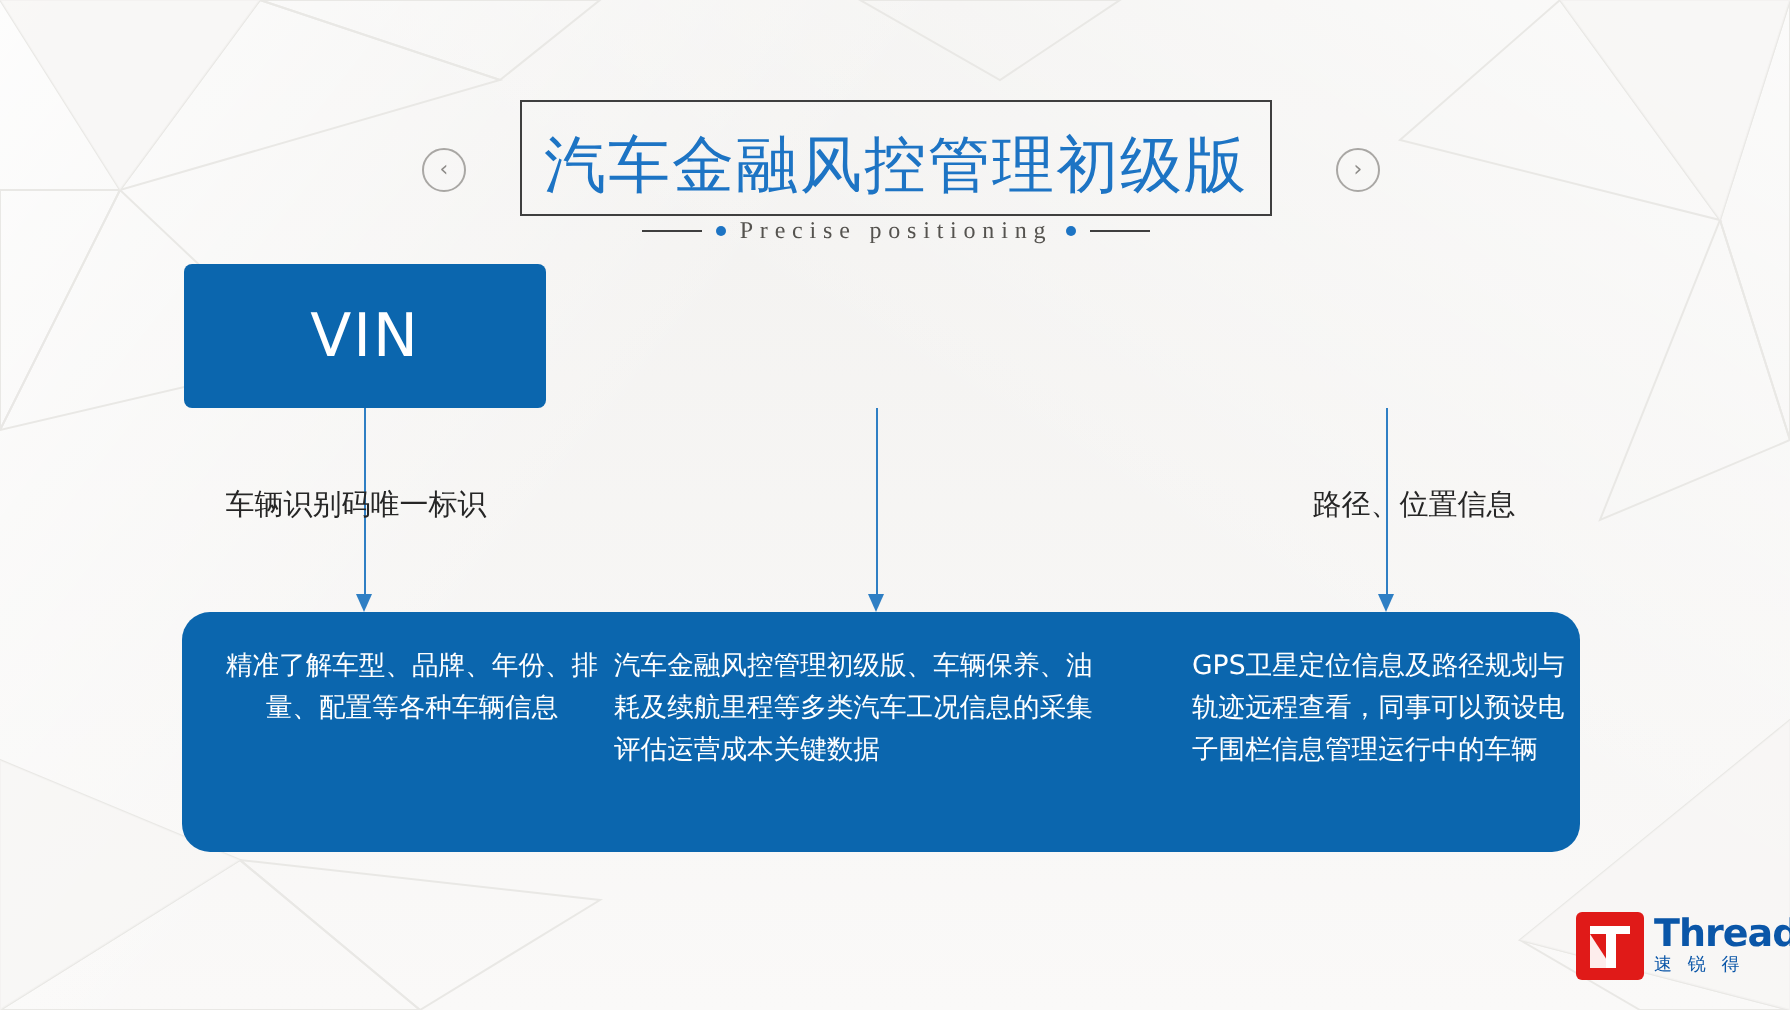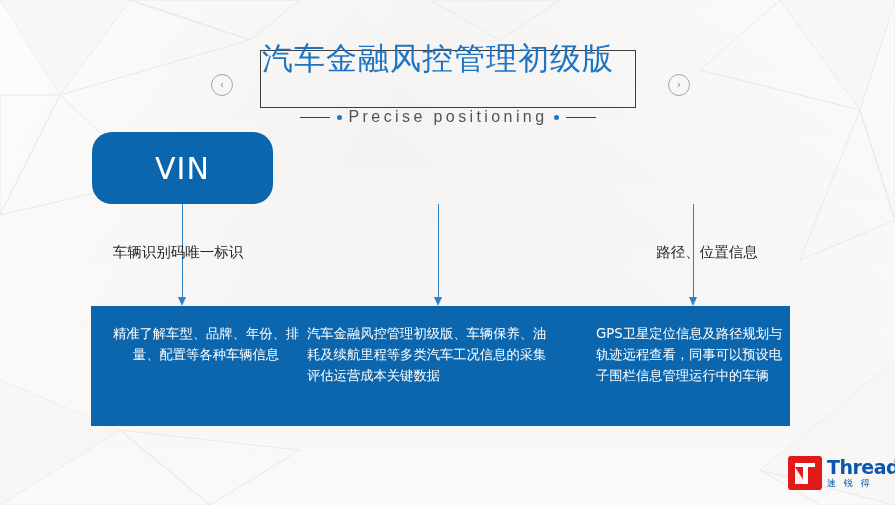--- a/index.html
+++ b/index.html
@@ -48,22 +48,23 @@
 
   .title-box {
     position: absolute;
     left: 260px; top: 26px;
     width: 376px; height: 58px;
     border: 1.5px solid #3f3f3f;
     background: transparent;
   }
   .title-text {
     position: absolute;
-    left: 262px; top: 14px;
+    left: 262px; top: 38px;
     width: 372px;
+    text-align: center;
     font-size: 31px;
     letter-spacing: 1px;
     color: #1d74c4;
     font-family: "DejaVu Sans", "Liberation Sans", sans-serif;
     white-space: nowrap;
   }
   .subtitle-row {
     position: absolute;
     left: 297px; top: 84px;
     width: 302px;
@@ -77,32 +78,32 @@
     border-top: 1.5px solid #3f3f3f;
     flex: 0 0 auto;
   }
   .sub-dot {
     width: 5px; height: 5px;
     border-radius: 50%;
     background: #1d74c4;
     flex: 0 0 auto;
   }
   .sub-text {
-    font-size: 16px;
+    font-size: 12px;
     letter-spacing: 3.4px;
     color: #55534f;
     white-space: nowrap;
-    font-family: Liberation Sans, sans-serif;
+    font-family: Liberation Serif, serif;
   }
 
   
   .pill {
     position: absolute;
     height: 72px;
-    border-radius: 20px;
+    border-radius: 4px;
     background: #0b66ae;
     color: #ffffff;
     display: flex;
     align-items: center;
     justify-content: center;
     font-size: 30px;
     letter-spacing: 1px;
     font-family: "DejaVu Sans", "Liberation Sans", sans-serif;
   }
   .pill-1 { left: 92px;  top: 132px; width: 181px; }
@@ -147,20 +148,21 @@
   .cap-1 { left: 83px;  width: 190px; }
   .cap-2 { left: 338px; width: 190px; }
   .cap-3 { left: 612px; width: 190px; }
 
   
   .panel {
     position: absolute;
     left: 91px; top: 306px;
     width: 699px; height: 120px;
     background: #0b66ae;
+    border-radius: 14px;
   }
   .panel-col {
     position: absolute;
     top: 17px;
     color: #ffffff;
     font-size: 13.3px;
     line-height: 21px;
     font-family: "DejaVu Sans", "Liberation Sans", sans-serif;
   }
   .pcol-1 { left: 20px;  width: 190px; text-align: center; }

